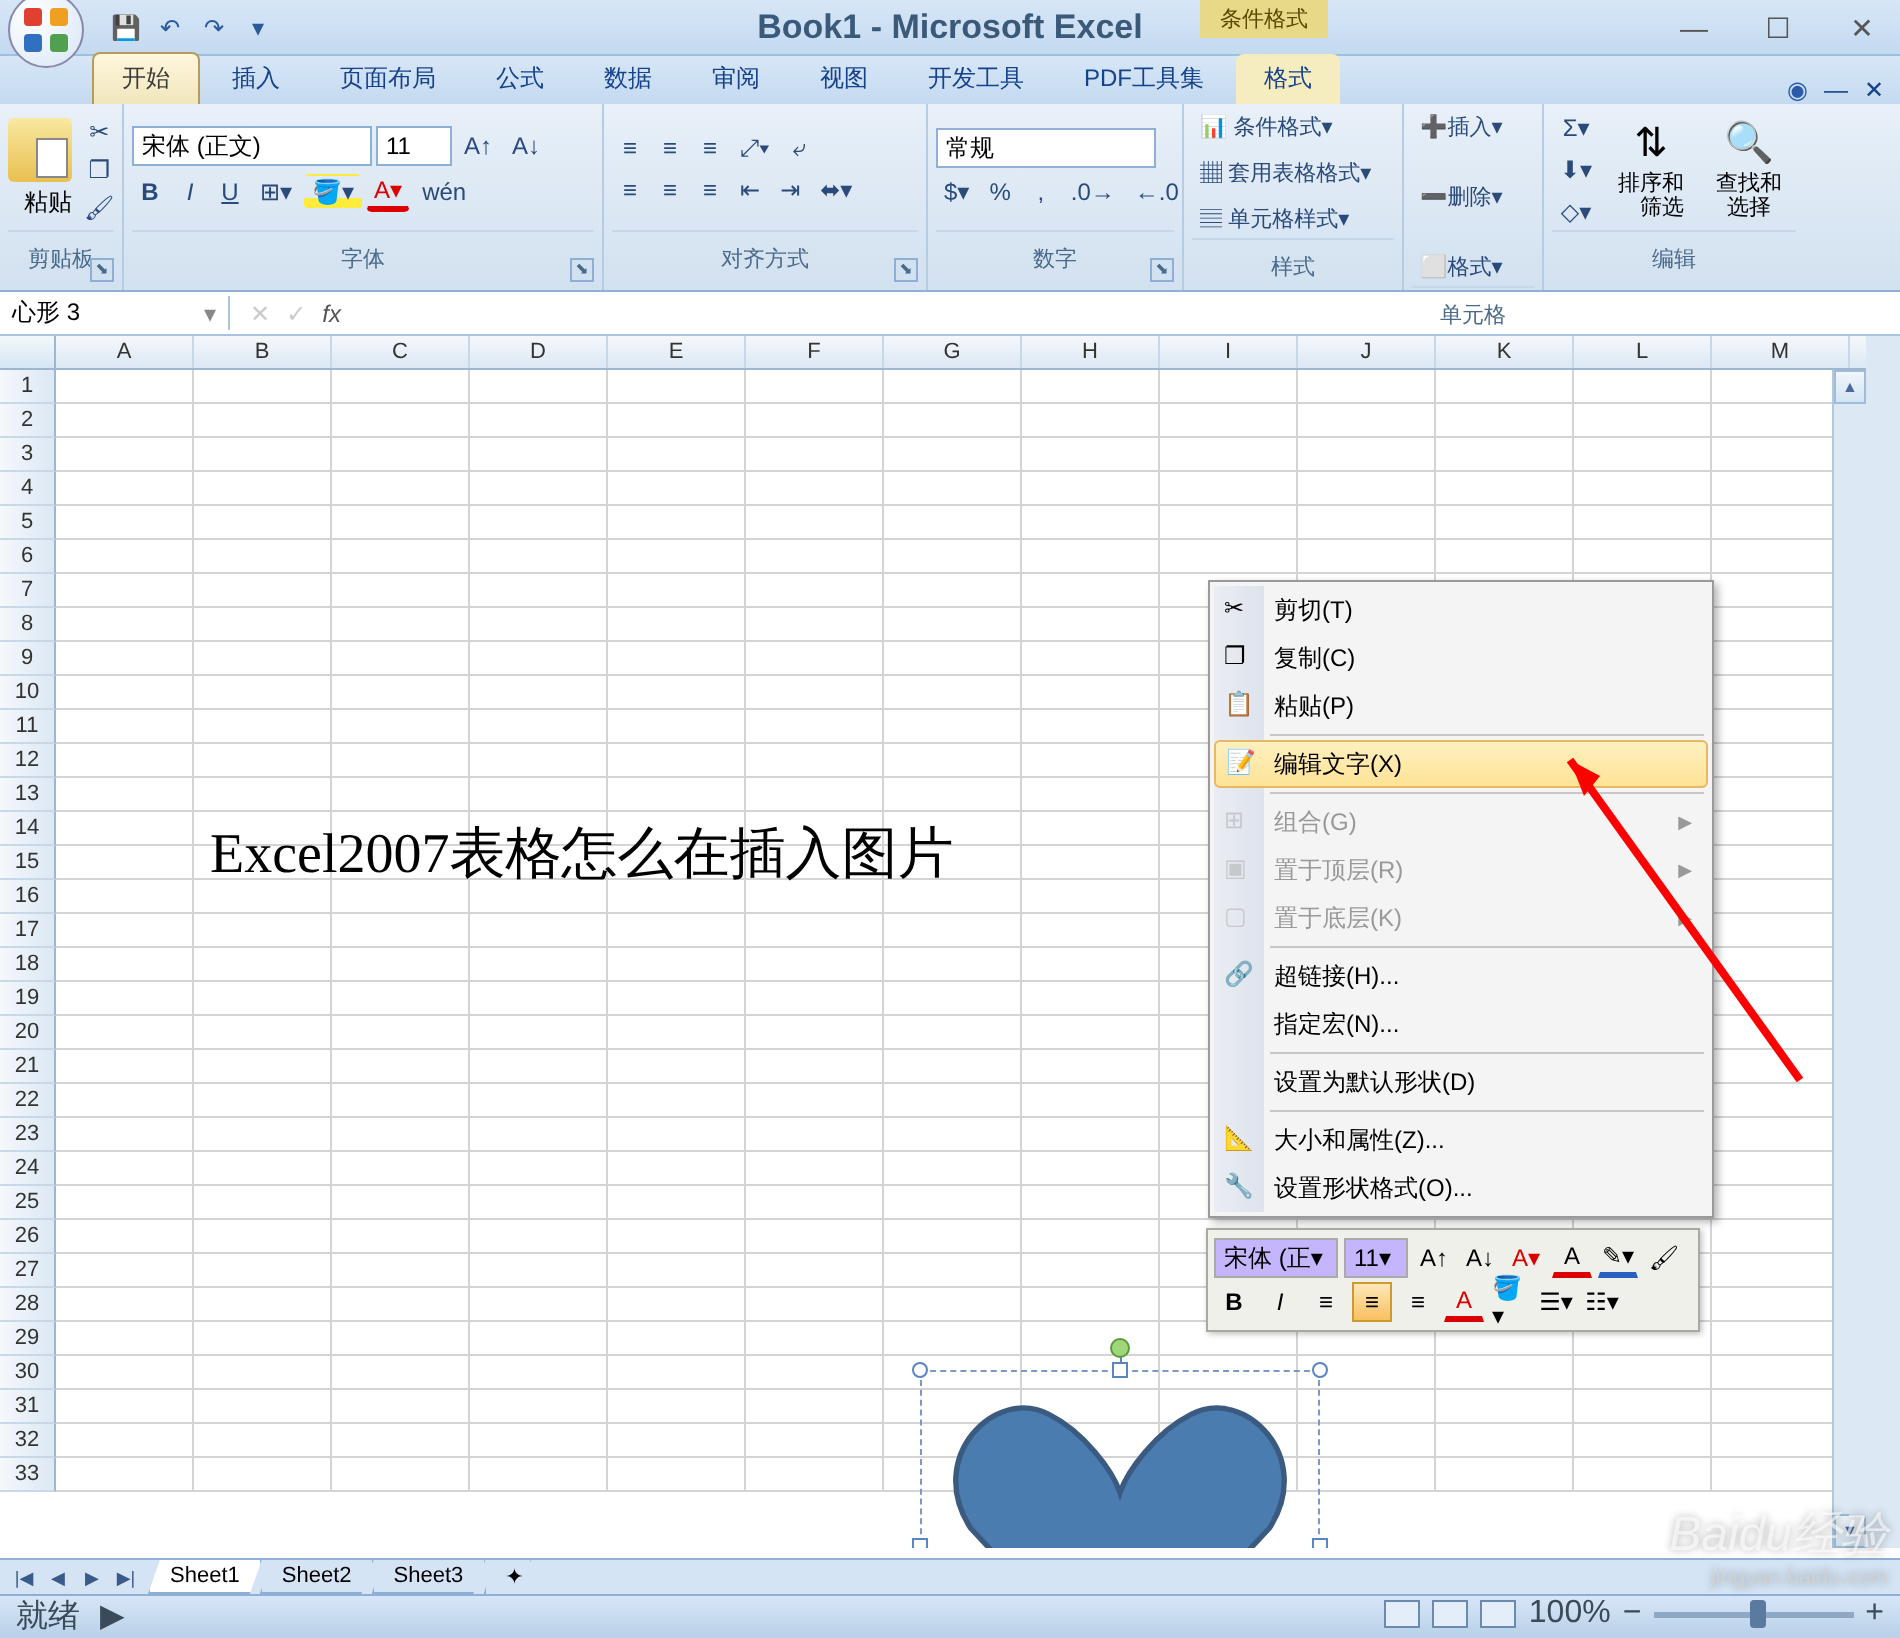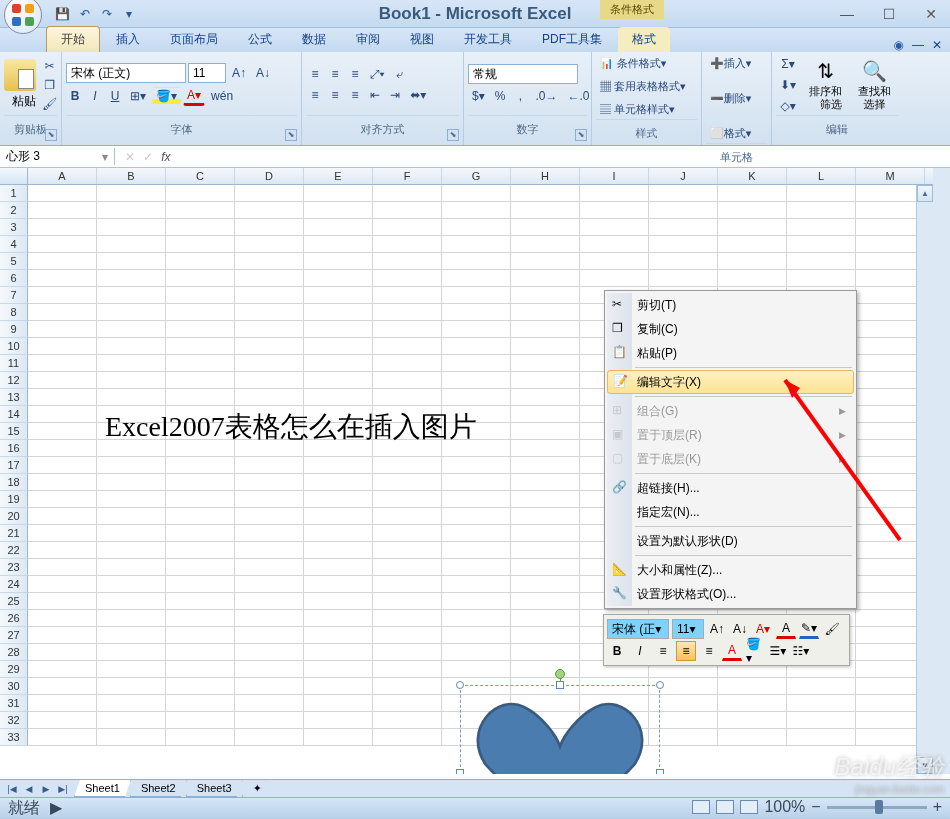--- a/index.html
+++ b/index.html
@@ -76,21 +76,21 @@
 .ctx-item .ci-icon { position: absolute; left: 5px; width: 16px; height: 16px; }
 .ctx-item .arrow { position: absolute; right: 8px; font-size: 9px; }
 .ctx-sep { height: 1px; background: #c8c8c8; margin: 2px 2px 2px 28px; }
 .ctx-icon-strip { position:absolute; left:2px; top:2px; bottom:2px; width:25px; background: linear-gradient(90deg,#eaedf3,#dde3ec); }
 
 
 .mini-tb { position: absolute; left: 603px; top: 614px; width: 247px; background: #f0f0eb; border: 1px solid #aaa8a0; box-shadow: 1px 1px 3px rgba(0,0,0,0.25); padding: 3px; }
 .mini-row { display: flex; align-items: center; gap: 3px; height: 22px; }
 .mini-btn { width: 20px; height: 20px; display: flex; align-items: center; justify-content: center; border: 1px solid transparent; cursor: pointer; font-size: 12px; }
 .mini-btn.active { background: linear-gradient(#fde8b8, #f8c060); border-color: #d09830; }
-.mini-combo { background:#7dd3fc; border:1px solid #aaa; padding:0 4px; height:20px; display:flex; align-items:center; }
+.mini-combo { background:#c4b5fd; border:1px solid #aaa; padding:0 4px; height:20px; display:flex; align-items:center; }
 
 
 .red-arrow { position: absolute; left: 770px; top: 370px; width: 140px; height: 180px; pointer-events: none; }
 
 
 .sheet-bar { position: absolute; bottom: 22px; left: 0; right: 0; height: 18px; background: #d4e4f4; border-top: 1px solid #8fb0d6; display: flex; align-items: center; font-size: 11px; }
 .sheet-nav { display: flex; gap: 1px; padding: 0 4px; }
 .sheet-nav span { width: 16px; text-align: center; color: #3a5a8a; cursor: pointer; font-size:9px; }
 .sheet-tab { padding: 2px 10px; background: #fff; border: 1px solid #8fb0d6; border-top: none; margin-left: -1px; cursor: pointer; clip-path: polygon(6px 0, 100% 0, calc(100% - 6px) 100%, 0 100%); }
 .sheet-tab.inactive { background: #d4e4f4; }

